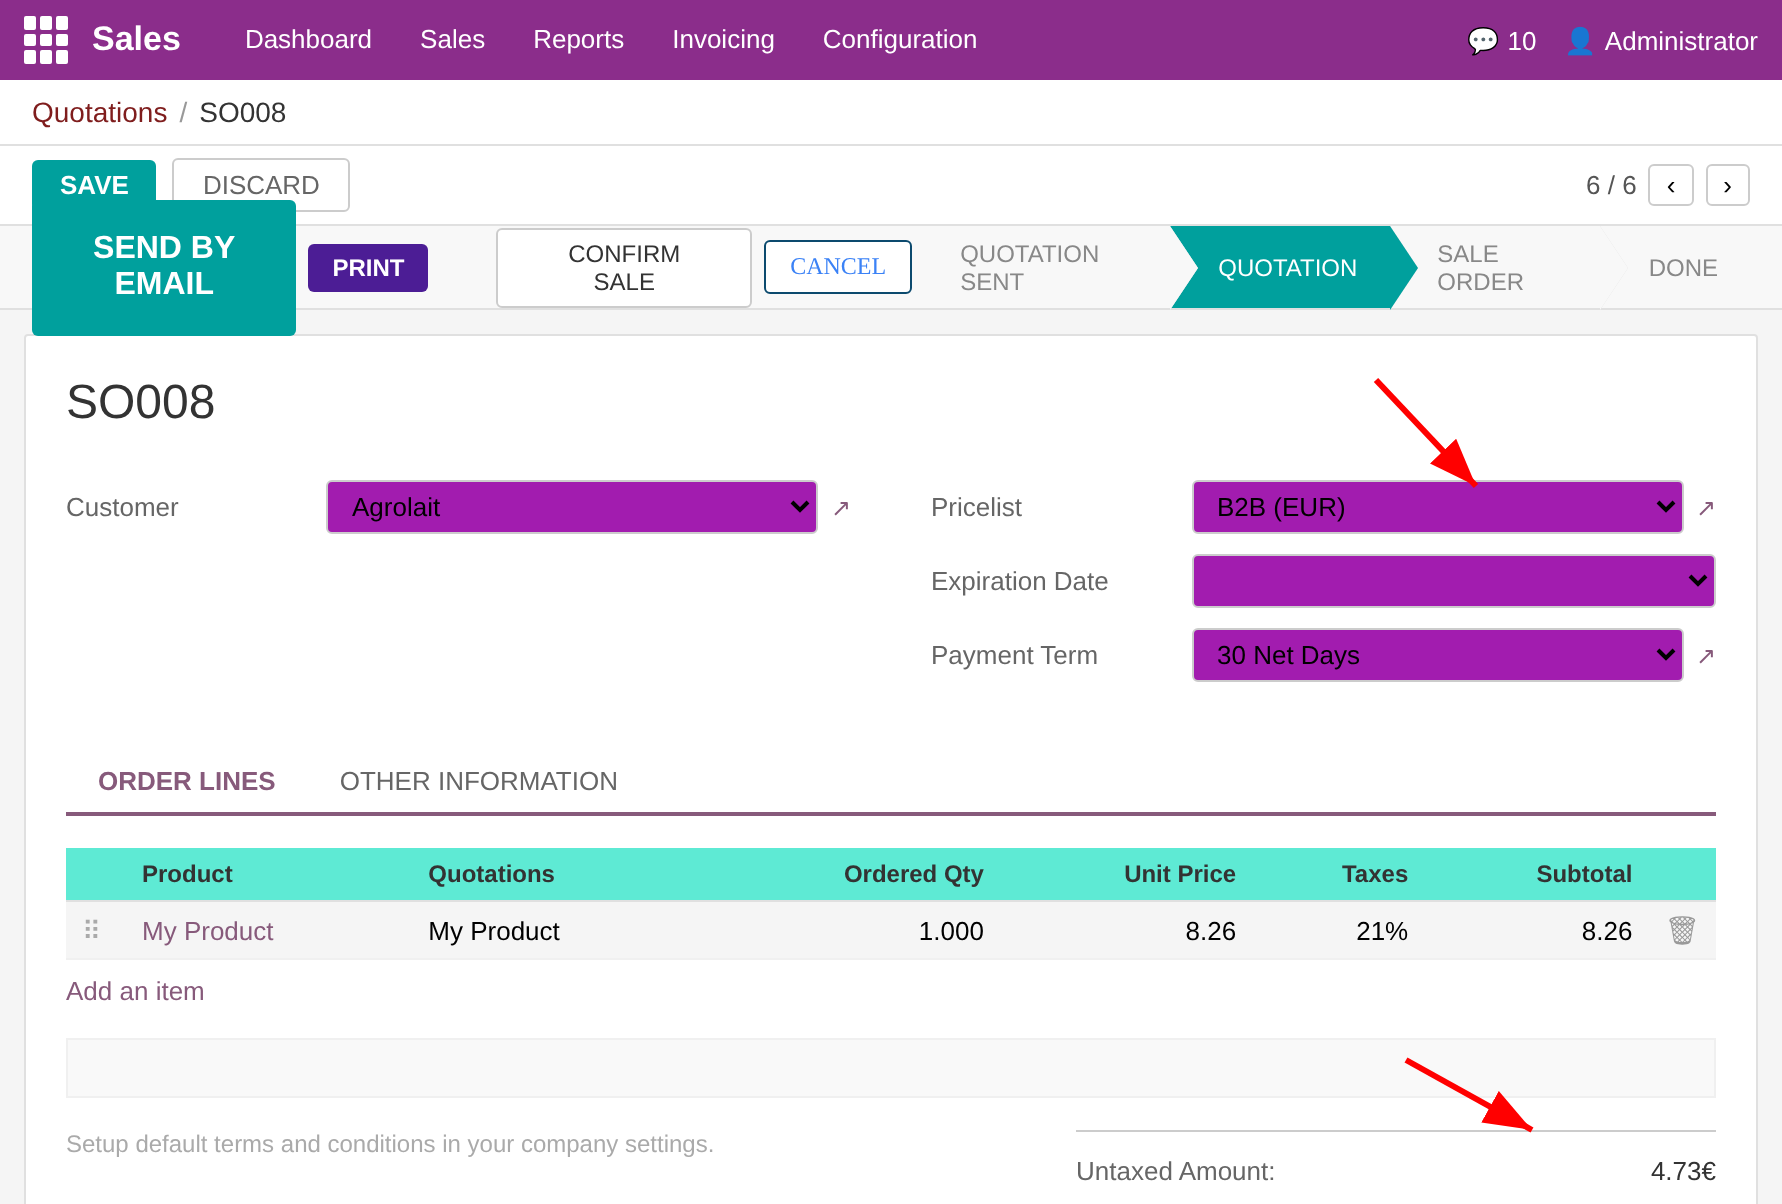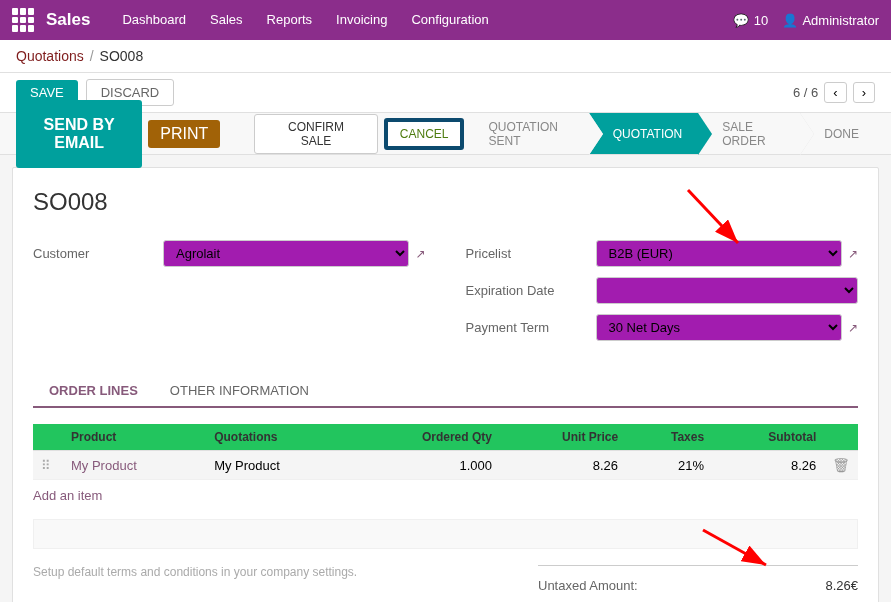--- a/index.html
+++ b/index.html
@@ -42,38 +42,38 @@
     .breadcrumb-sep { color: #999; }
     .breadcrumb-current { color: #333; font-weight: 500; }
 
     
     .actionbar {
       background: white;
       padding: 6px 16px;
       display: flex; align-items: center; gap: 8px;
       border-bottom: 1px solid #e0e0e0;
     }
-    .btn-save { background: #00a09d; color: white; border: none; padding: 5px 14px; border-radius: 3px; cursor: pointer; font-size: 13px; font-weight: normal; }
+    .btn-save { background: #00a09d; color: white; border: none; padding: 5px 14px; border-radius: 3px; cursor: pointer; font-size: 13px; font-weight: bold; }
     .btn-discard { background: white; color: #666; border: 1px solid #ccc; padding: 5px 14px; border-radius: 3px; cursor: pointer; font-size: 13px; }
     .pagination { margin-left: auto; display: flex; align-items: center; gap: 6px; color: #555; font-size: 13px; }
     .pag-btn { background: white; border: 1px solid #ccc; padding: 2px 8px; cursor: pointer; border-radius: 3px; font-size: 13px; }
 
     
     .statusbar {
       background: #f8f8f8;
       padding: 0 16px;
       display: flex; align-items: stretch;
       border-bottom: 1px solid #e0e0e0;
       height: 42px;
     }
     .statusbar-actions { display: flex; align-items: center; gap: 6px; }
     .btn-email { background: #00a09d; color: white; border: none; padding: 16px 12px; border-radius: 3px; cursor: pointer; font-size: 16px; font-weight: bold; }
-    .btn-print { background: #a16207; color: white; border: none; padding: 5px 12px; border-radius: 3px; cursor: pointer; font-size: 16px; font-weight: normal; }
+    .btn-print { background: #4c1d95; color: white; border: none; padding: 5px 12px; border-radius: 3px; cursor: pointer; font-size: 12px; font-weight: bold; }
     .btn-confirm { background: white; color: #333; border: 1px solid #ccc; padding: 5px 24px; border-radius: 3px; cursor: pointer; font-size: 12px; margin-left: 28px; }
-    .btn-cancel { background: white; color: #4d7c0f; border: 4px solid #0c4a6e; padding: 5px 12px; border-radius: 3px; cursor: pointer; font-size: 12px; }
+    .btn-cancel { background: white; color: #3b82f6; border: 1px solid #0c4a6e; padding: 5px 12px; border-radius: 3px; cursor: pointer; font-size: 12px; font-family: Liberation Serif, serif; }
     
     .statusbar-stages { margin-left: auto; display: flex; align-items: stretch; }
     .stage {
       display: flex; align-items: center;
       padding: 0 16px 0 24px;
       font-size: 12px; color: #888;
       position: relative;
       background: #f8f8f8;
     }
     .stage.active {
@@ -118,21 +118,21 @@
 
     
     .tabs { display: flex; border-bottom: 2px solid #875a7b; margin-bottom: 16px; }
     .tab { padding: 8px 16px; cursor: pointer; font-size: 13px; color: #666; }
     .tab.active { color: #875a7b; font-weight: bold; border-bottom: 2px solid #875a7b; margin-bottom: -2px; }
 
     
     .order-table { width: 100%; border-collapse: collapse; }
     .order-table th {
       text-align: left; padding: 6px 8px; color: #333; font-size: 12px;
-      border-bottom: 1px solid #e0e0e0; background: #22c55e;
+      border-bottom: 1px solid #e0e0e0; background: #5eead4;
     }
     .order-table th.right { text-align: right; }
     .order-table td { padding: 6px 8px; font-size: 13px; border-bottom: 1px solid #f0f0f0; }
     .order-table td.right { text-align: right; }
     .delete-btn { background: none; border: none; color: #999; cursor: pointer; font-size: 14px; }
     .row-selected { background: #f5f5f5; }
     
     .add-item { color: #875a7b; cursor: pointer; font-size: 13px; padding: 8px 0; display: inline-block; }
     .terms-text { color: #aaa; font-size: 12px; margin-bottom: 8px; }
     .totals-row { display: flex; justify-content: space-between; padding: 4px 0; font-size: 13px; }
@@ -333,21 +333,21 @@
           <marker id="arrowhead2" markerWidth="8" markerHeight="6" refX="8" refY="3" orient="auto">
             <polygon points="0 0, 8 3, 0 6" fill="red"></polygon>
           </marker>
         </defs>
         <line x1="5" y1="5" x2="68" y2="40" stroke="red" stroke-width="3" marker-end="url(#arrowhead2)"></line>
       </svg>
 
       <div style="border-top:1px solid #ccc;padding-top:8px;">
         <div class="totals-row">
           <span class="totals-label">Untaxed Amount:</span>
-          <span class="totals-value">8.26€</span>
+          <span class="totals-value">4.73€</span>
         </div>
         <div class="totals-row">
           <span class="totals-label">Taxes :</span>
           <span class="totals-value">1.73€</span>
         </div>
 
       </div>
     </div>
   </div>
 </div>

